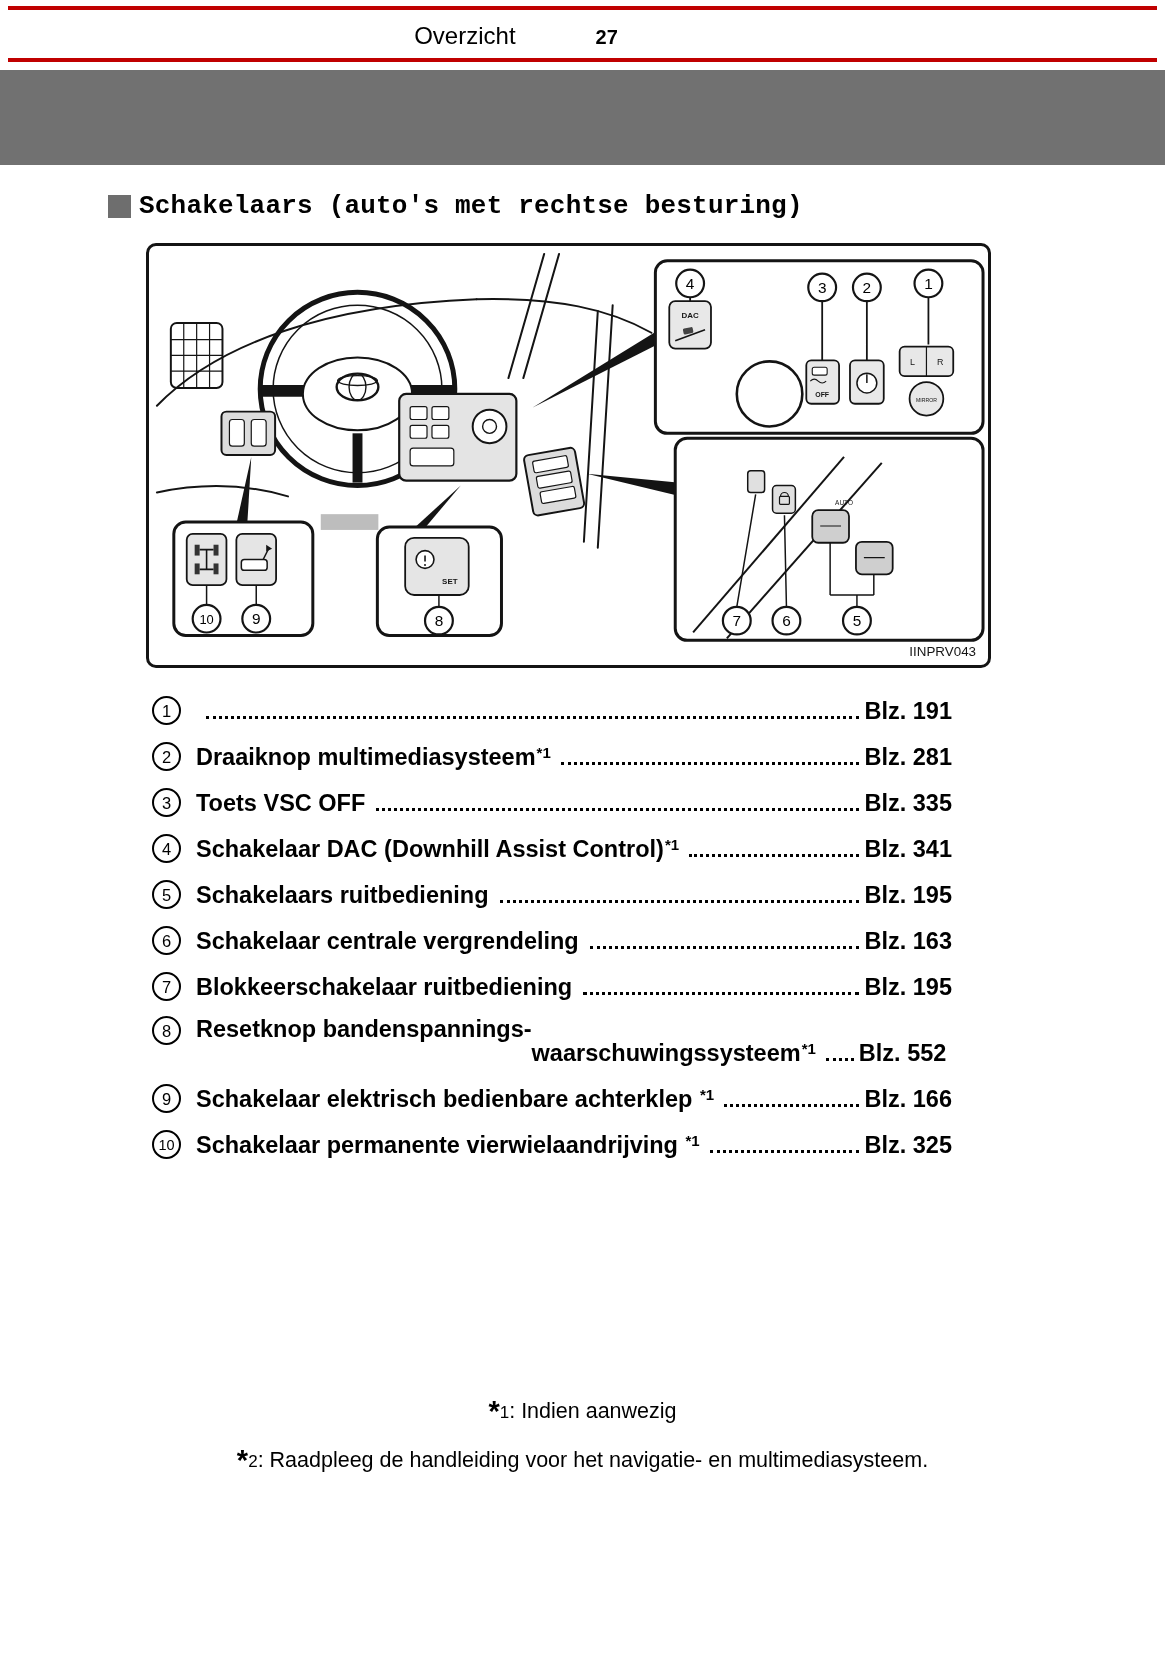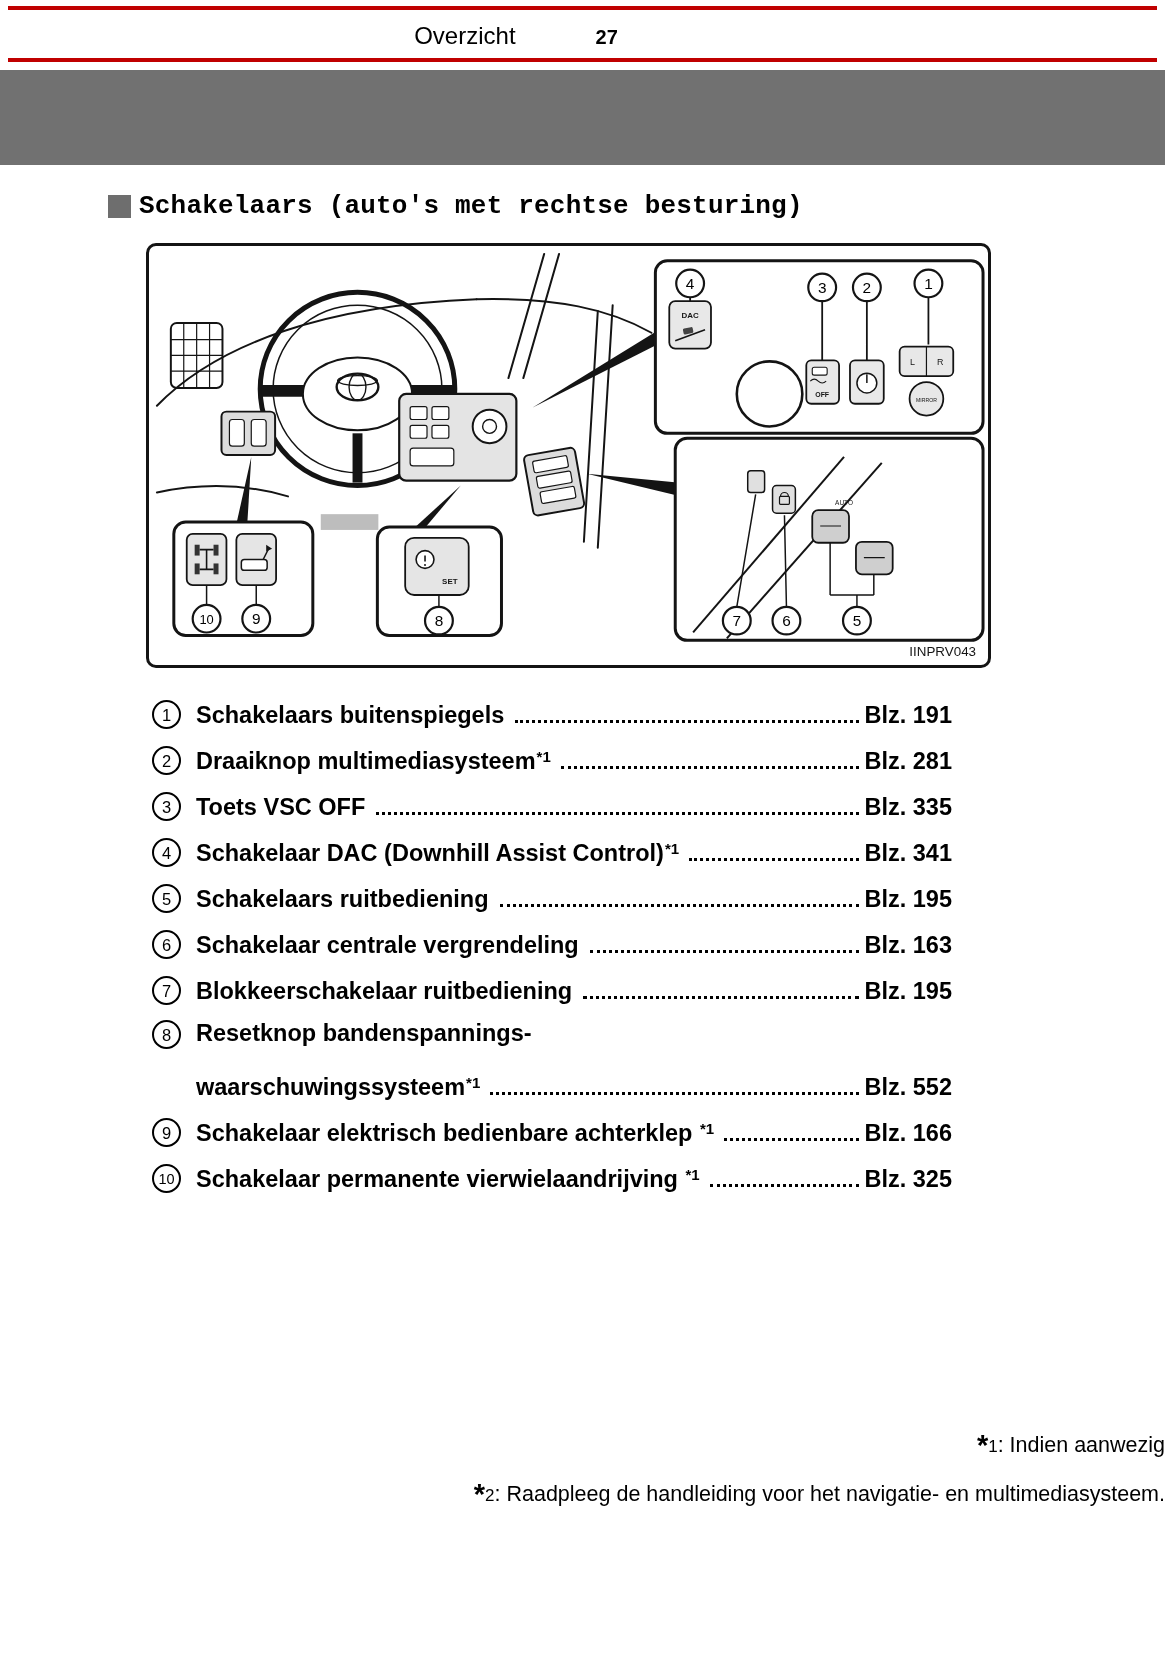--- a/index.html
+++ b/index.html
@@ -27,23 +27,23 @@
   .num{flex:0 0 auto;box-sizing:border-box;width:29px;height:29px;border:2px solid #000;
     border-radius:50%;display:flex;align-items:center;justify-content:center;
     font-size:16.5px;font-weight:400;margin-right:15px;margin-bottom:1px;}
   .num.wide{font-size:14.5px;}
   .label{white-space:nowrap;}
   .sup{font-size:15px;font-weight:bold;vertical-align:7px;margin-left:1px;}
   .leader{flex:1 1 auto;border-bottom:3.4px dotted #000;margin:0 5px 7px 10px;min-width:28px;}
   .pageref{white-space:nowrap;}
   .row-multi{align-items:flex-start;}
   .row-multi .num{margin-top:2px;}
-  .multi{flex:1 1 auto;display:flex;flex-direction:column;}
+  .multi{flex:1 1 auto;display:flex;flex-direction:row;}
   .multi .line2{display:flex;align-items:flex-end;margin-top:20px;}
-  .footnotes{margin-top:235px;text-align:right;font-size:21.5px;}
+  .footnotes{margin-top:235px;text-align:center;font-size:21.5px;}
   .fn-line{margin-bottom:16px;}
   .fn-star{font-size:29px;font-weight:bold;vertical-align:-3px;}
   .fn-num{font-size:17px;}
 </style>
 </head>
 <body>
 
 <div class="redline top"></div>
 <div class="header-row">
   <span class="header-section">Overzicht</span>
@@ -248,21 +248,20 @@
     </g>
   </g>
 
   <text x="833" y="416" text-anchor="end" font-size="13.5" fill="#141414" stroke="none">IINPRV043</text>
 </svg>
 </div>
 
 <div class="list">
   <div class="row">
     <span class="num">1</span>
-    <span class="label"><span>Schakelaars buitenspiegels</span><span class="sup"></span></span>
     <span class="leader"></span>
     <span class="pageref">Blz. 191</span>
   </div>
   <div class="row">
     <span class="num">2</span>
     <span class="label"><span>Draaiknop multimediasysteem</span><span class="sup">*1</span></span>
     <span class="leader"></span>
     <span class="pageref">Blz. 281</span>
   </div>
   <div class="row">

